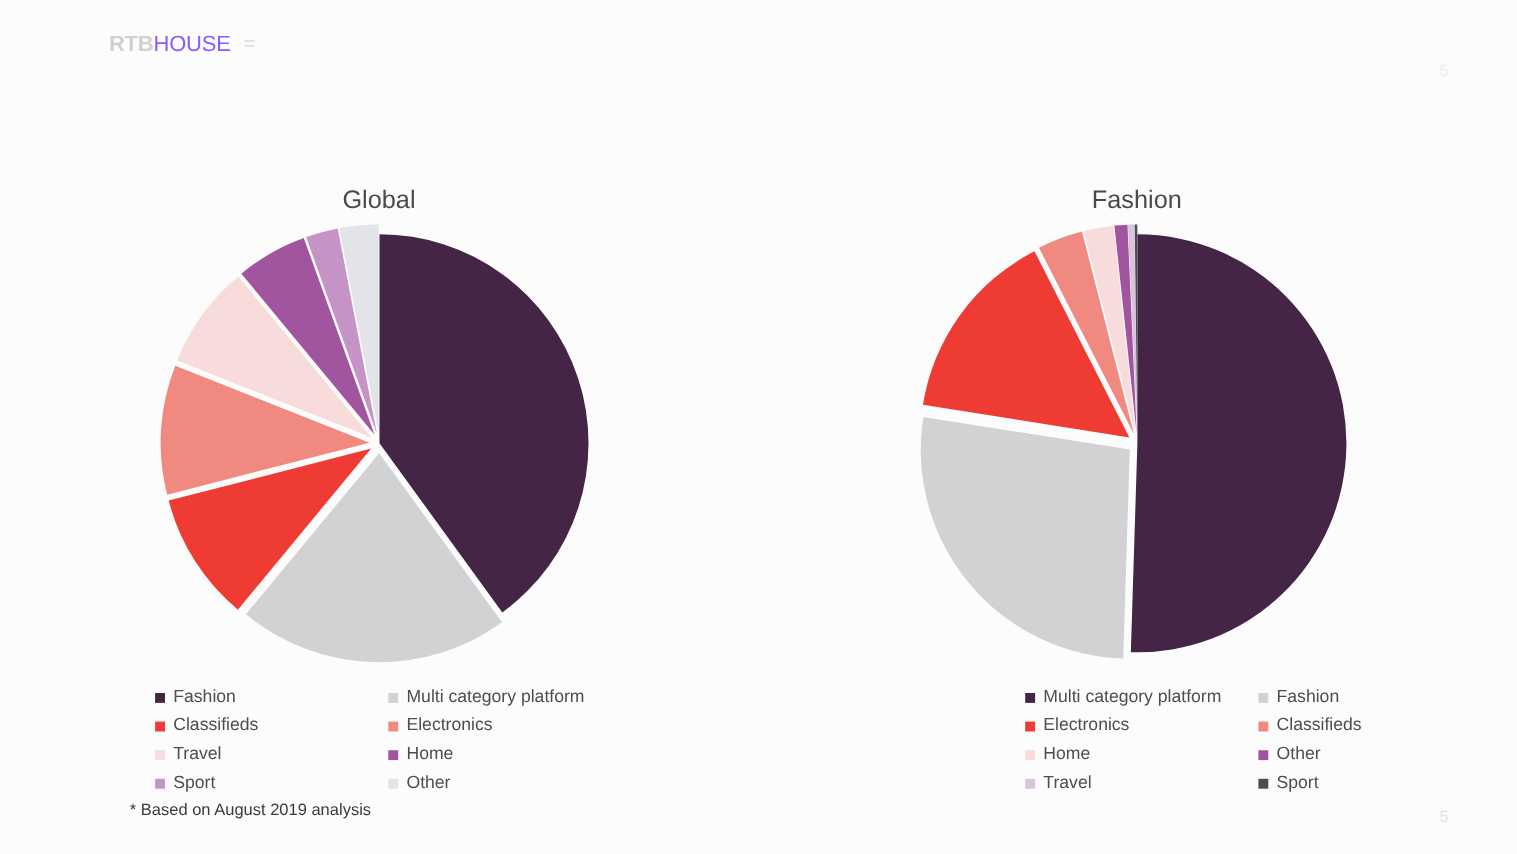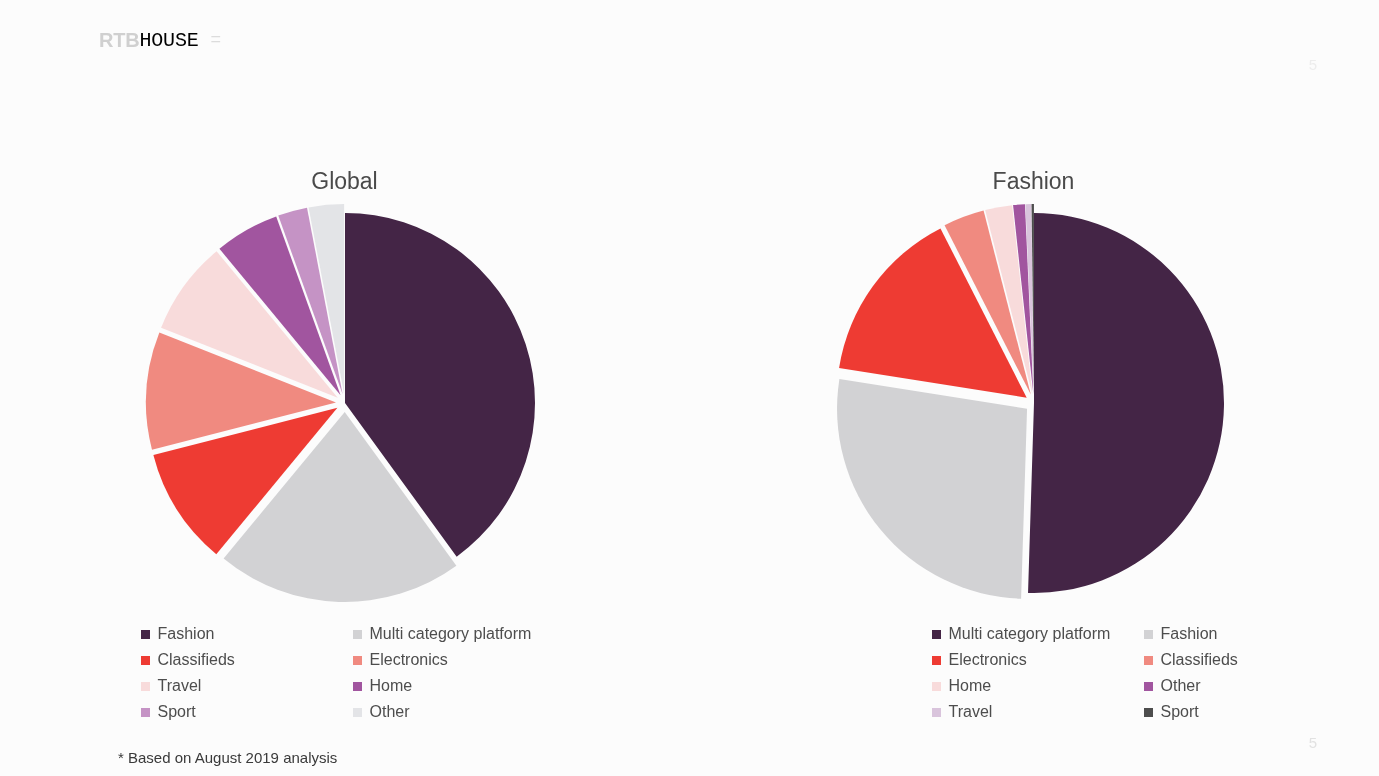--- a/index.html
+++ b/index.html
@@ -17,21 +17,21 @@
   }
 
   
   .logo {
     position: absolute; left: 52px; top: 29px;
     display: flex; align-items: flex-start; gap: 0px;
     font-size: 20px; letter-spacing: -0.2px;
     color: #D6D6D6; user-select: none; margin-left: 47px;
   }
   .logo .rtb  { font-weight: 700; color: #D0D0D0; }
-  .logo .house{ font-weight: 400; color: #000000; font-family: Liberation Mono, monospace; }
+  .logo .house{ font-weight: 400; color: #8b5cf6; }
   .logo .eq   { margin-left: 12px; font-weight: 400; color: #DCDCDC; font-size: 18px; }
 
   
   .page-num-top {
     position: absolute; right: 62px; top: 56px;
     font-size: 15px; color: #EDEDED;
   }
   .page-num-bottom {
     position: absolute; right: 62px; bottom: 25px;
     font-size: 15px; color: #E2E2E2;
@@ -83,21 +83,21 @@
     width: 9px; height: 9px; flex: 0 0 9px;
     display: inline-block;
   }
   .legend-label { line-height: 1; }
 
   #legend-global   { width: 400px; grid-template-columns: 200px 200px; margin-left: -8px; }
   #legend-ukraine  { width: 290px; grid-template-columns: 200px 180px; margin-left: 86px; }
 
   
   .footnote {
-    position: absolute; left: 118px; bottom: 10px;
+    position: absolute; left: 118px; bottom: 31px;
     font-size: 15px; color: #3A3A3A;
   }
 </style>
 </head>
 <body>
 
 <div class="slide">
 
   <div class="logo">
     <span class="rtb">RTB</span>

